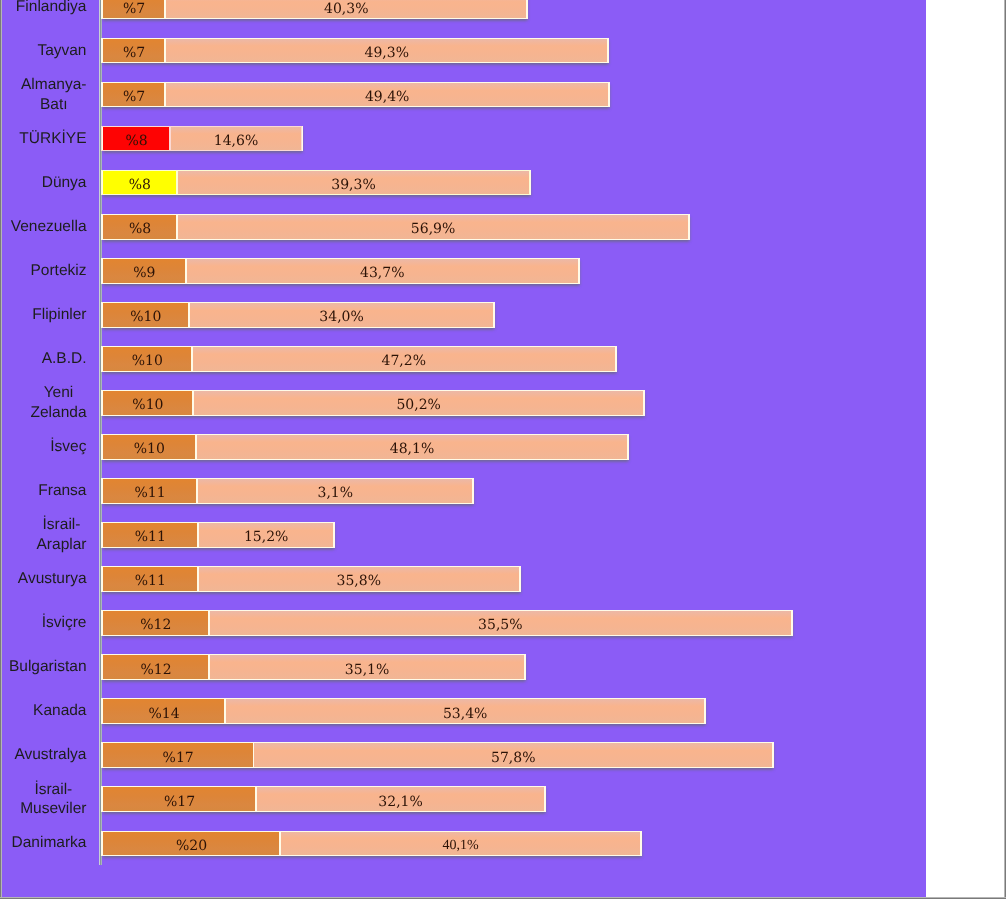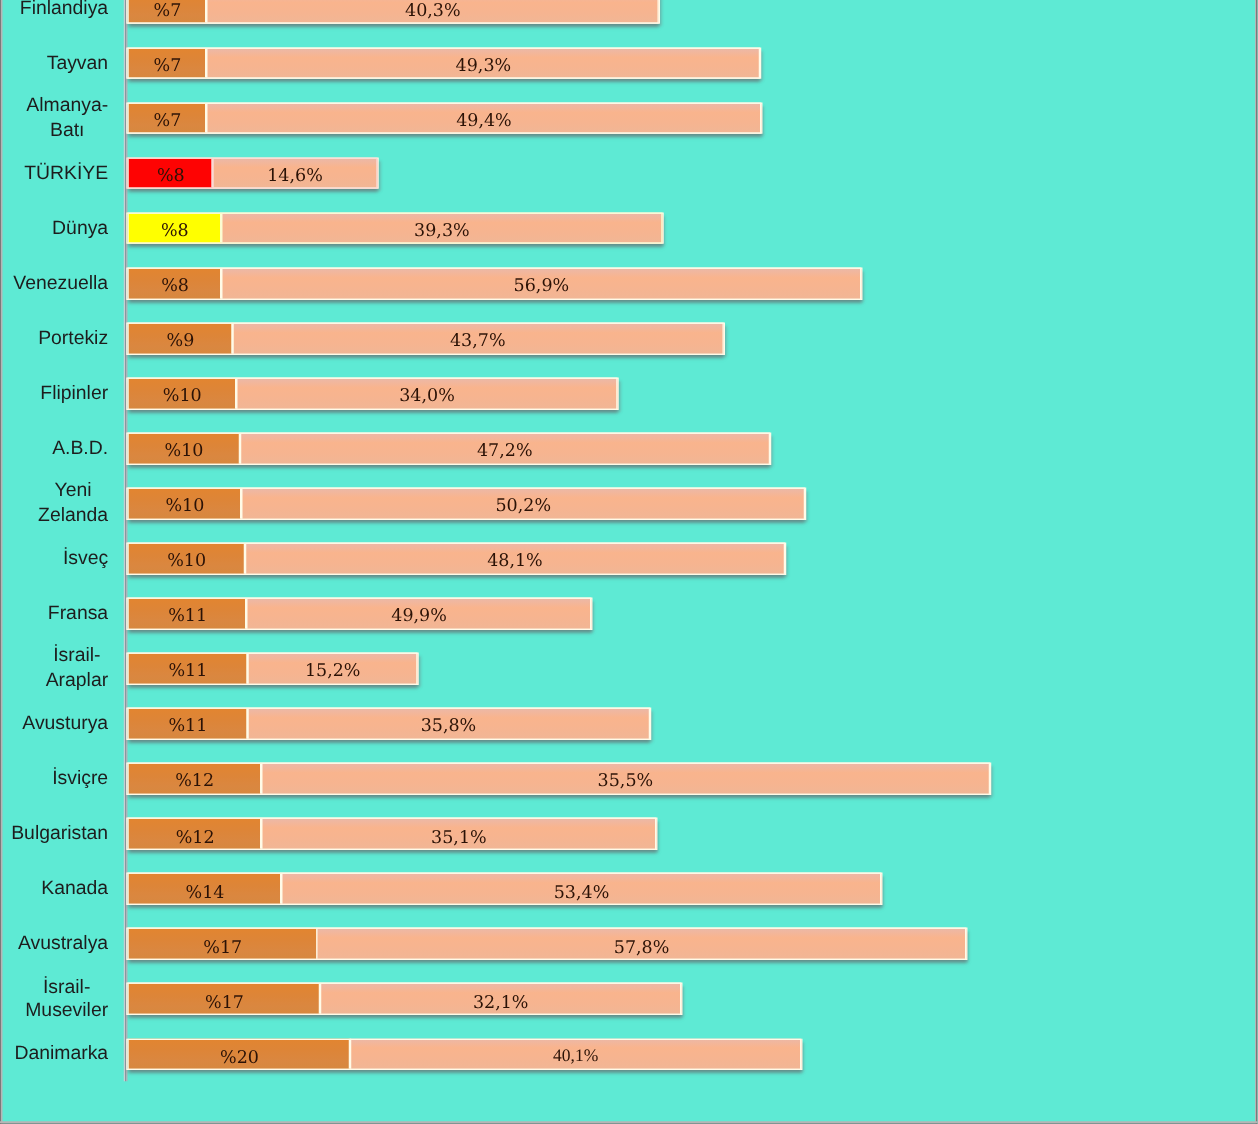--- a/index.html
+++ b/index.html
@@ -1,20 +1,20 @@
 <!DOCTYPE html>
 <html><head>
 <meta charset="utf-8">
 <title>Chart</title>
 <style>
   html,body{margin:0;padding:0;background:#ffffff;}
   body{width:1006px;height:899px;overflow:hidden;
        font-family:"Liberation Sans",sans-serif;
        -webkit-font-smoothing:antialiased;text-rendering:geometricPrecision;}
-  #frame{position:absolute;left:0;top:0;width:1006px;height:899px;background:#5eead4;}
+  #frame{position:absolute;left:0;top:0;width:926px;height:899px;background:#8b5cf6;}
   .bd{position:absolute;}
   #bd-l{left:0;top:0;width:2px;height:899px;
         background:linear-gradient(to right,#7a7a7a 0px,#7a7a7a 1px,#b5b5b5 1px,#b5b5b5 2px);}
   #bd-r{left:1004px;top:0;width:2px;height:899px;
         background:linear-gradient(to right,#b5b5b5 0px,#b5b5b5 1px,#7a7a7a 1px,#7a7a7a 2px);}
   #bd-b{left:0;top:897px;width:1006px;height:2px;
         background:linear-gradient(to bottom,#b5b5b5 0px,#b5b5b5 1px,#7a7a7a 1px,#7a7a7a 2px);}
   #plot{position:absolute;left:0;top:0;width:1004px;height:897px;overflow:hidden;}
   #axis{position:absolute;width:3px;
         background:linear-gradient(to right,#c7d0d4 0px,#c7d0d4 1px,#8a979d 1px,#8a979d 2px,#a9b6bb 2px,#a9b6bb 3px);}
@@ -235,21 +235,21 @@
         </div>
         <div class="barshadow" style="left: 101.95px; width: 372.288px; height: 25.7px; top: -0.95px;"></div>
         <div class="seg s1" style="left: 102.9px; width: 94.395px; height: 23.8px; top: 0px;"></div>
         <div class="seg s2" style="left: 197.295px; width: 275.993px; height: 23.8px; top: 0px;"></div>
         <div class="barline" style="left: 100.95px; width: 372.288px; height: 25.7px; top: -0.95px;"></div>
         <div class="bardiv" style="left: 196.345px; width: 1.9px; height: 23.8px; top: 0px;"></div>
         <div class="dl" style="left: 102.9px; width: 94.395px; height: 23.8px; top: 0px;">
           <span>%11</span>
         </div>
         <div class="dl" style="left: 197.295px; width: 275.993px; height: 23.8px; top: 0px;">
-          <span>49,9%</span>
+          <span>3,1%</span>
         </div>
       </div>
       <div class="row" style="top: 523.1px;">
         <div class="cat" style="right: 917.5px; width: 200px; top: 0px; height: 23.8px;">
           <span>İsrail-
 Araplar</span>
         </div>
         <div class="barshadow" style="left: 101.95px; width: 233.482px; height: 25.7px; top: -0.95px;"></div>
         <div class="seg s1" style="left: 102.9px; width: 94.9344px; height: 23.8px; top: 0px;"></div>
         <div class="seg s2" style="left: 197.834px; width: 136.648px; height: 23.8px; top: 0px;"></div>

